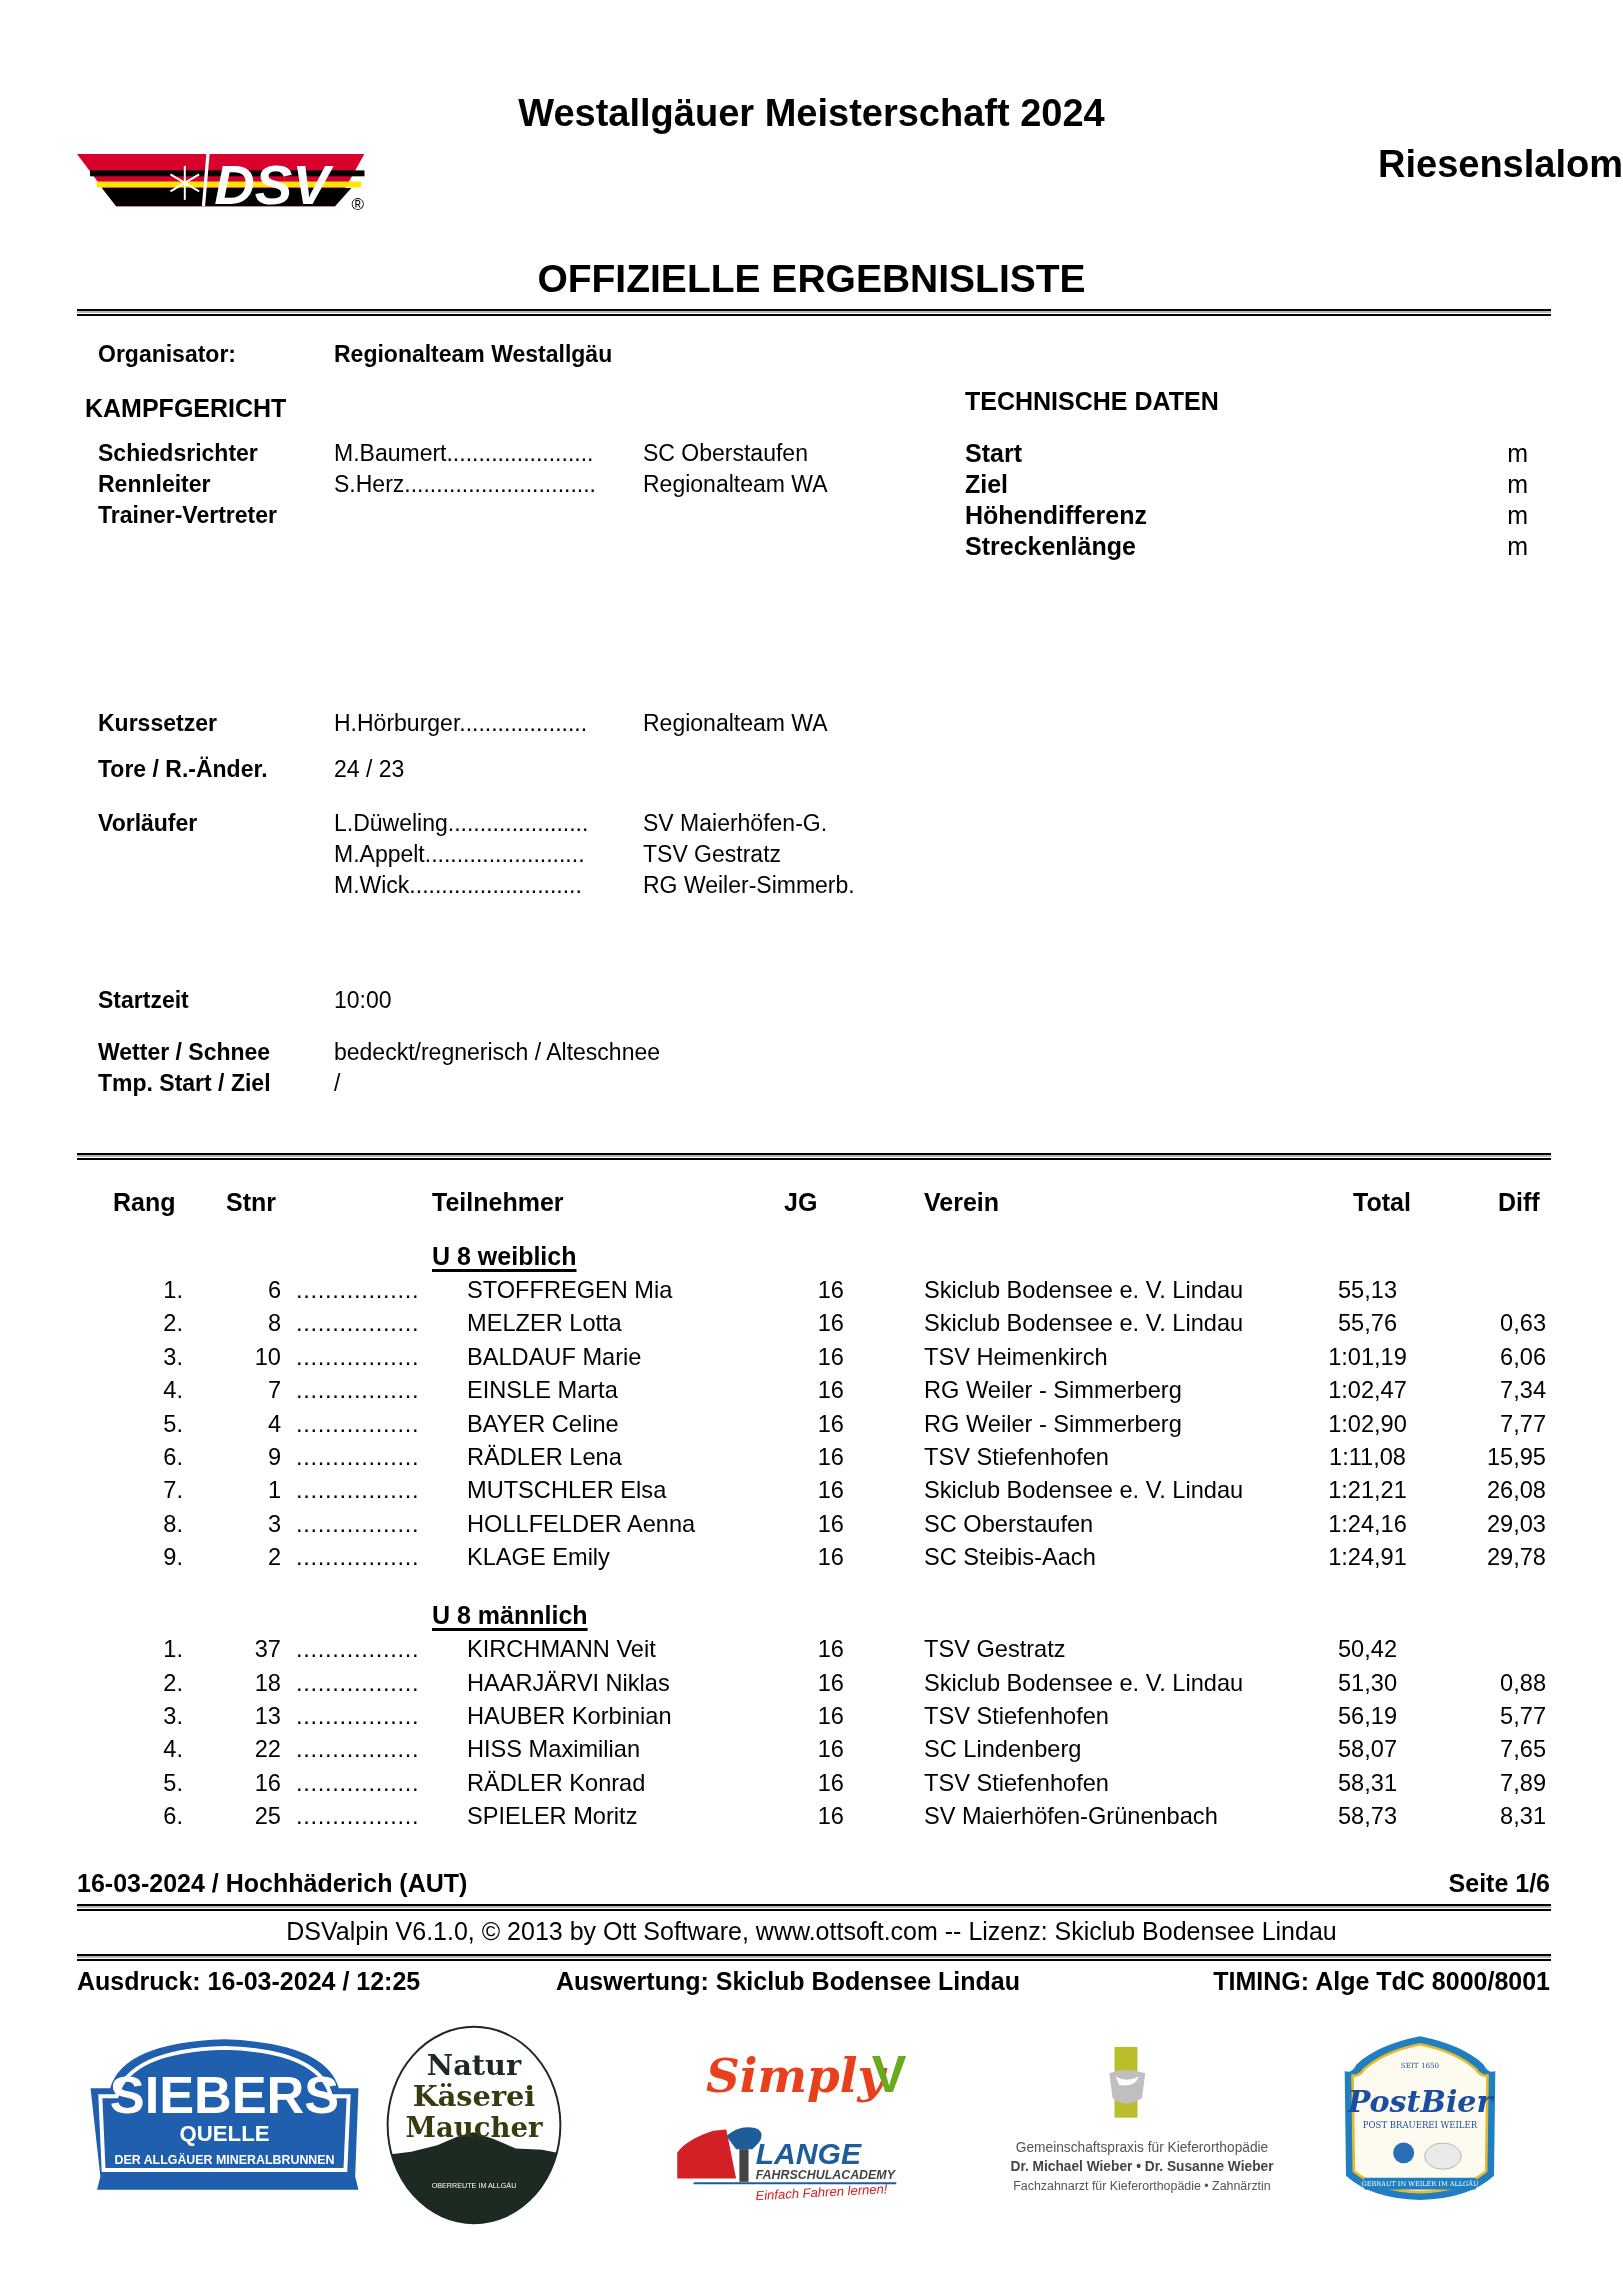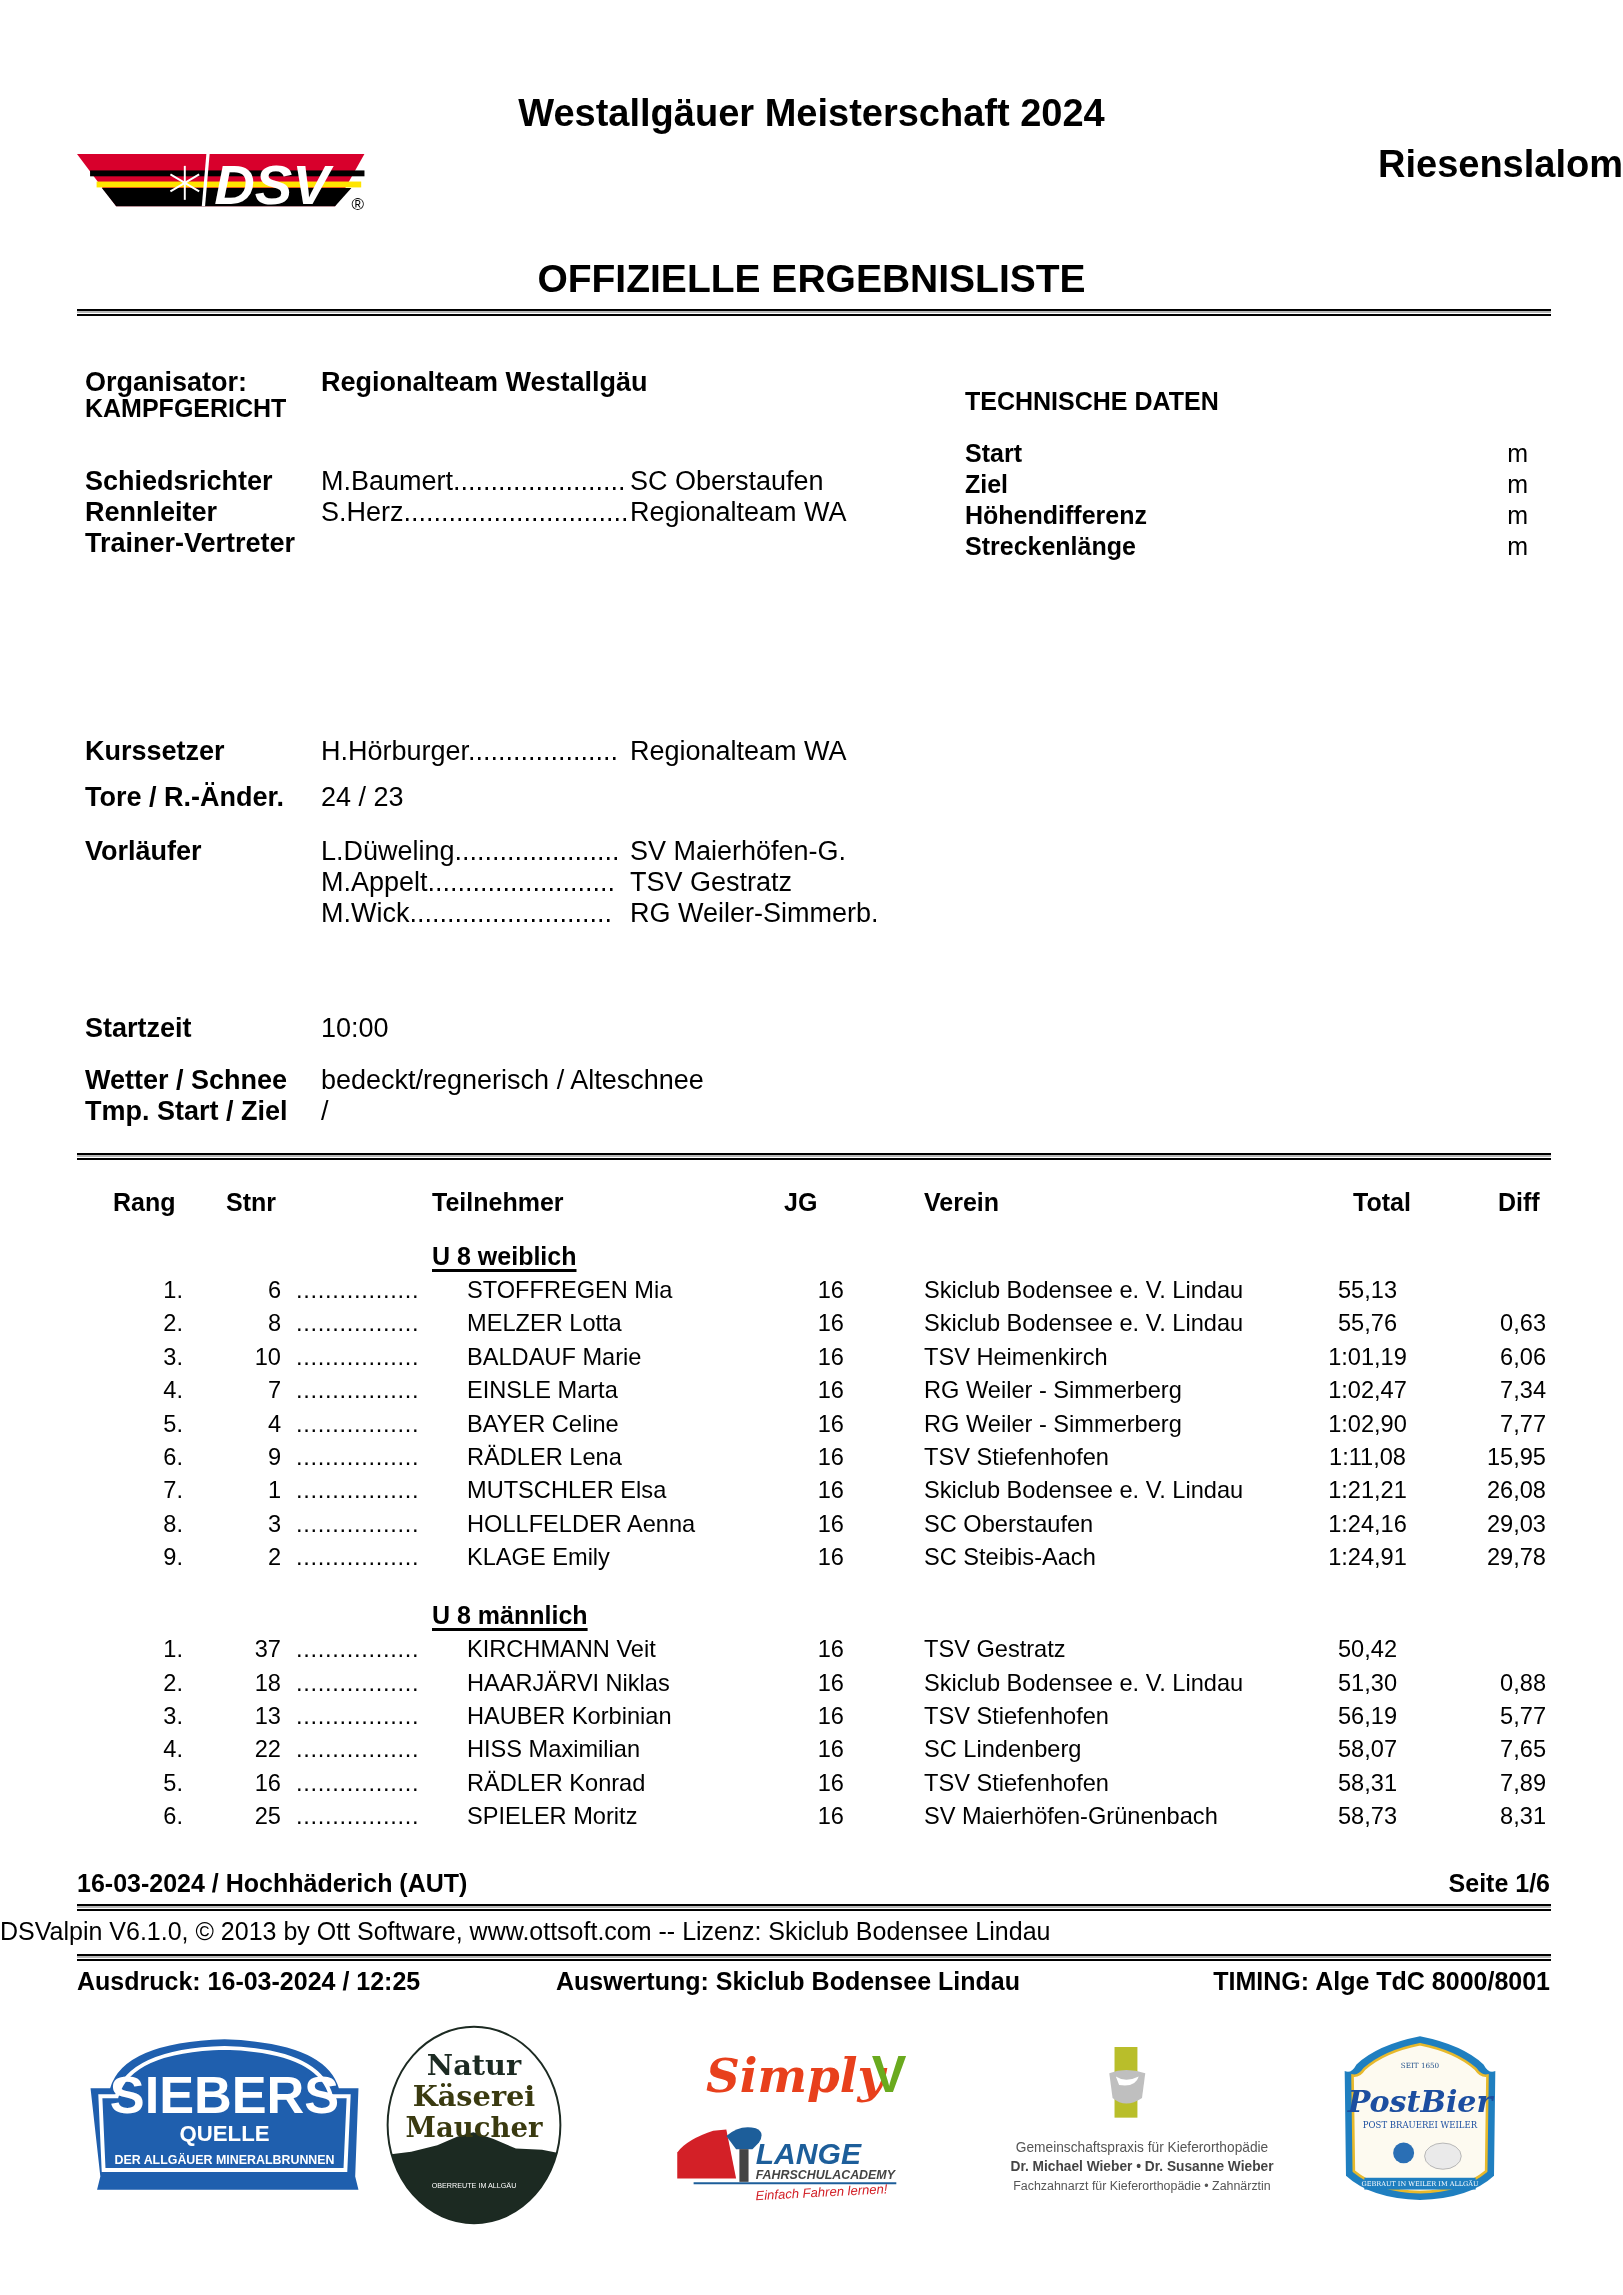--- a/index.html
+++ b/index.html
@@ -15,21 +15,21 @@
   .dbl-rule::after { content: ""; position: absolute; left: 0; right: 0; top: 0; height: 2px; background: #b8b8b8; }
 
   
   .title1 { left: 0; width: 1623px; top: 92px; text-align: center; font-size: 38px; font-weight: bold; }
   .title2 { left: 0; width: 1623px; top: 143px; text-align: right; font-size: 38px; font-weight: bold; }
   .title3 { left: 0; width: 1623px; top: 257px; text-align: center; font-size: 39px; font-weight: bold; }
   .dsv-logo { left: 77px; top: 154px; width: 294px; height: 59px; }
 
   
   .lbl { font-size: 25px; font-weight: bold; }
-  .info-row { position: absolute; left: 85px; display: flex; font-size: 27px; line-height: 31px; margin-top: 28px; }
+  .info-row { position: absolute; left: 98px; display: flex; font-size: 23px; line-height: 31px; }
   .info-row .k { width: 236px; font-weight: bold; }
   .info-row .name { width: 309px; white-space: nowrap; overflow: hidden; }
   .info-row .club { white-space: nowrap; }
   .tech { position: absolute; left: 965px; width: 563px; font-size: 25px; line-height: 31px; }
   .tech .row { display: flex; justify-content: space-between; }
   .tech .row .k { font-weight: bold; }
 
   
   .th { position: absolute; top: 1188px; font-size: 25px; font-weight: bold; }
   .cat { position: absolute; left: 432px; font-size: 25px; font-weight: bold; text-decoration: underline; text-underline-offset: 3.9px; text-decoration-thickness: 2.6px; }
@@ -40,21 +40,21 @@
   .c-dots { left: 296px; width: 124px; letter-spacing: 0.7px; overflow: hidden; }
   .c-name { left: 447px; margin-left: 20px; }
   .c-jg { left: 779px; width: 65px; text-align: right; }
   .c-club { left: 924px; text-align: right; }
   .c-total { left: 1282px; width: 171px; text-align: center; }
   .c-diff { left: 1440px; width: 106px; text-align: right; }
 
   
   .foot-l { left: 77px; top: 1869px; font-size: 25px; font-weight: bold; }
   .foot-r { right: 73px; top: 1869px; font-size: 25px; font-weight: bold; }
-  .soft { left: 0; width: 1623px; top: 1917px; font-size: 25px; }
+  .soft { left: 0; width: 1623px; text-align: center; top: 1917px; font-size: 25px; }
   .print { top: 1967px; font-size: 25px; font-weight: bold; }
 
   
   .sponsor { position: absolute; }
   .siebers { left: 84px; top: 2036px; width: 281px; height: 157px; }
   .kaeserei { left: 385px; top: 2024px; width: 178px; height: 202px; }
   .simplyv { left: 699px; top: 2045px; width: 222px; height: 65px; }
   .lange { left: 674px; top: 2123px; width: 255px; height: 85px; }
   .wieber { left: 985px; top: 2047px; width: 314px; height: 157px; }
   .postbier { left: 1338px; top: 2035px; width: 164px; height: 167px; }

